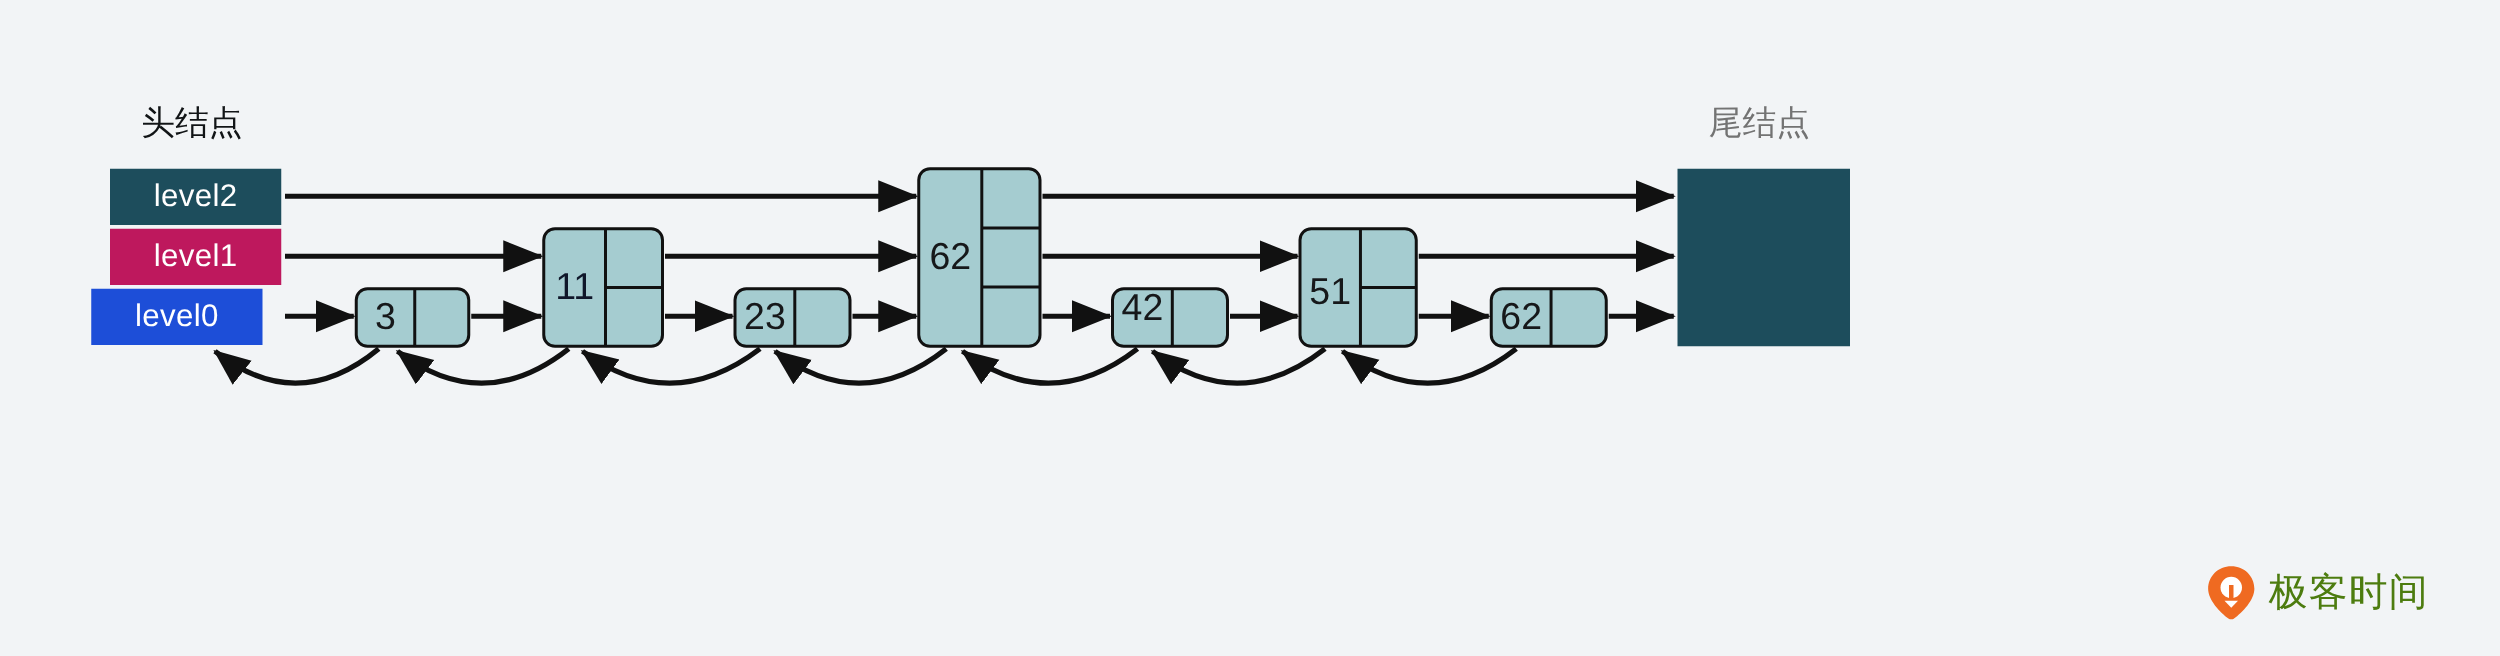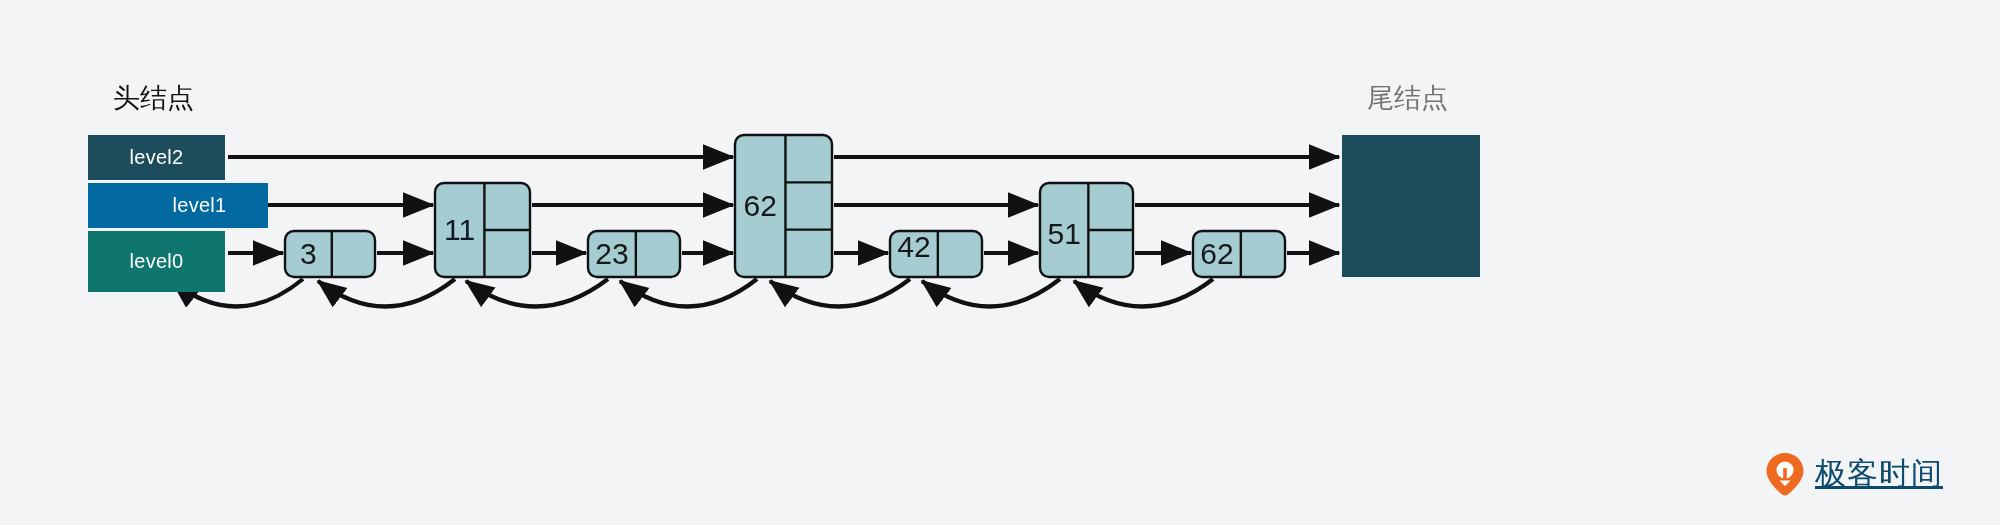--- a/index.html
+++ b/index.html
@@ -18,21 +18,21 @@
     font-size:27px;
     color:#111416;
     font-weight:400;
     white-space:nowrap;
   }
 
   .levelbox{
     position:absolute;
     background:#1d4d5c;
     color:#ffffff;
-    font-size:20px;
+    font-size:25px;
     display:flex;
     align-items:center;
     justify-content:center;
     letter-spacing:0.3px;
   }
   .tailbox{
     position:absolute;
     background:#1d4d5c;
   }
 
@@ -51,24 +51,23 @@
     display:flex;
     align-items:center;
     gap:10px;
   }
   .wm-logo{
     width:40px;height:44px;
     position:relative;
   }
   .wm-text{
     font-size:31px;
-    color:#0c4a6e;
+    color:#4d7c0f;
     letter-spacing:1px;
     white-space:nowrap;
-    text-decoration:underline;
   }
 </style>
 </head>
 <body>
 
 <div id="stage">
 
   <svg id="diagram" viewBox="0 0 2000 525" aria-hidden="true">
     <defs>
       <marker id="arrowhead" markerWidth="9" markerHeight="9" refX="7.6" refY="3.2" orient="auto" markerUnits="strokeWidth">
@@ -141,24 +140,24 @@
   </svg>
 
   <div class="caption" id="head-caption" style="left: 113px; top: 80px; color: rgb(17, 20, 22);">头结点</div>
 
   <div class="caption" id="tail-caption" style="left: 1367px; top: 80px; color: #737373;">尾结点</div>
 
   <div id="head-levels">
       <div class="levelbox" style="left: 88px; top: 135px; width: 137px; height: 45px; background: rgb(29, 77, 92); color: rgb(255, 255, 255);">
         <span>level2</span>
       </div>
-      <div class="levelbox" style="left: 88px; top: 183px; width: 137px; height: 45px; background: #0369a1; color: rgb(255, 255, 255); padding-left: 43px;">
+      <div class="levelbox" style="left: 88px; top: 183px; width: 137px; height: 45px; background: #be185d; color: rgb(255, 255, 255);">
         <span>level1</span>
       </div>
-      <div class="levelbox" style="left: 88px; top: 231px; width: 137px; height: 61px; background: #0f766e; color: rgb(255, 255, 255);">
+      <div class="levelbox" style="left: 73px; top: 231px; width: 137px; height: 45px; background: #1d4ed8; color: rgb(255, 255, 255);">
         <span>level0</span>
       </div>
     </div>
 
   <div class="tailbox" id="tail-block" style="left: 1342px; top: 135px; width: 138px; height: 142px; background: rgb(29, 77, 92);"></div>
 
   <div id="node-values">
       <div class="nodeval" style="left: 285px; top: 231px; width: 46.8px; height: 46px; color: rgb(22, 24, 26);">3</div>
       <div class="nodeval" style="left: 435px; top: 183px; width: 49.4px; height: 94px; color: #0f172a;">11</div>
       <div class="nodeval" style="left: 588px; top: 231px; width: 47.84px; height: 46px; color: rgb(22, 24, 26);">23</div>

